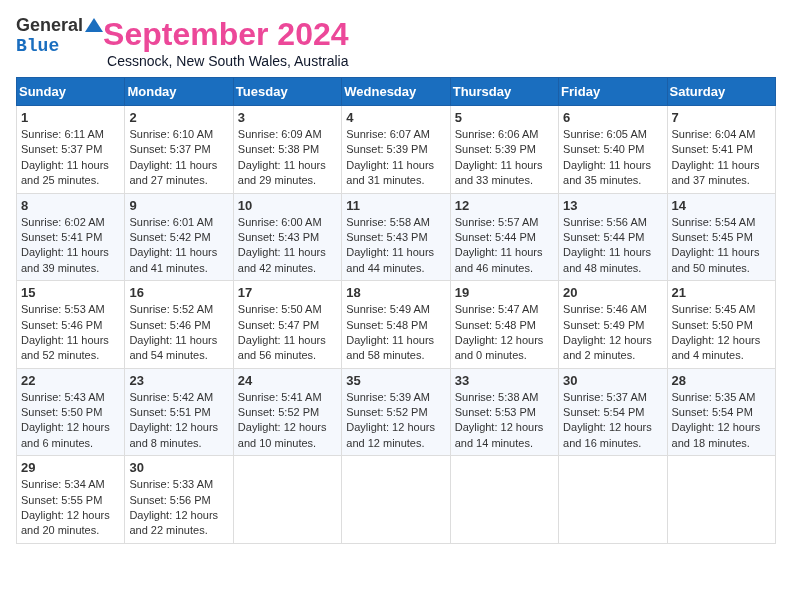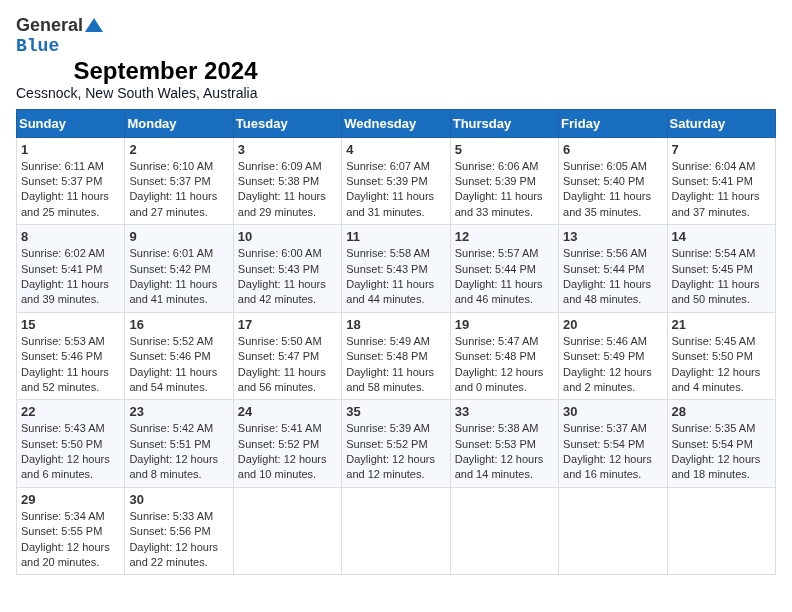--- a/index.html
+++ b/index.html
@@ -5,45 +5,44 @@
     * { margin: 0; padding: 0; box-sizing: border-box; }
     body {
       font-family: Arial, sans-serif;
       background: #fff;
       width: 792px;
       min-height: 612px;
       padding: 16px;
     }
     .header-area {
       display: flex;
-      justify-content: flex-end;
+      justify-content: flex-start;
       align-items: flex-start;
       margin-bottom: 8px;
-      flex-direction: column;
     }
     .logo {
       display: flex;
       flex-direction: column;
       font-size: 18px;
       font-weight: bold;
       line-height: 1.1;
     }
     .logo-general { color: #333; }
     .logo-blue { color: #1a6ebf; font-family: Liberation Mono, monospace; }
     .logo-line {
       display: flex;
       align-items: center;
     }
     .title-area {
       text-align: right;
     }
     .month-title {
-      font-size: 24px;
-      font-weight: bold;
-      color: #000000;
+      font-size: 32px;
+      font-weight: bold;
+      color: #ec4899;
     }
     .location {
       font-size: 14px;
       color: #0f172a;
     }
     table {
       width: 100%;
       border-collapse: collapse;
       font-size: 11px;
     }

